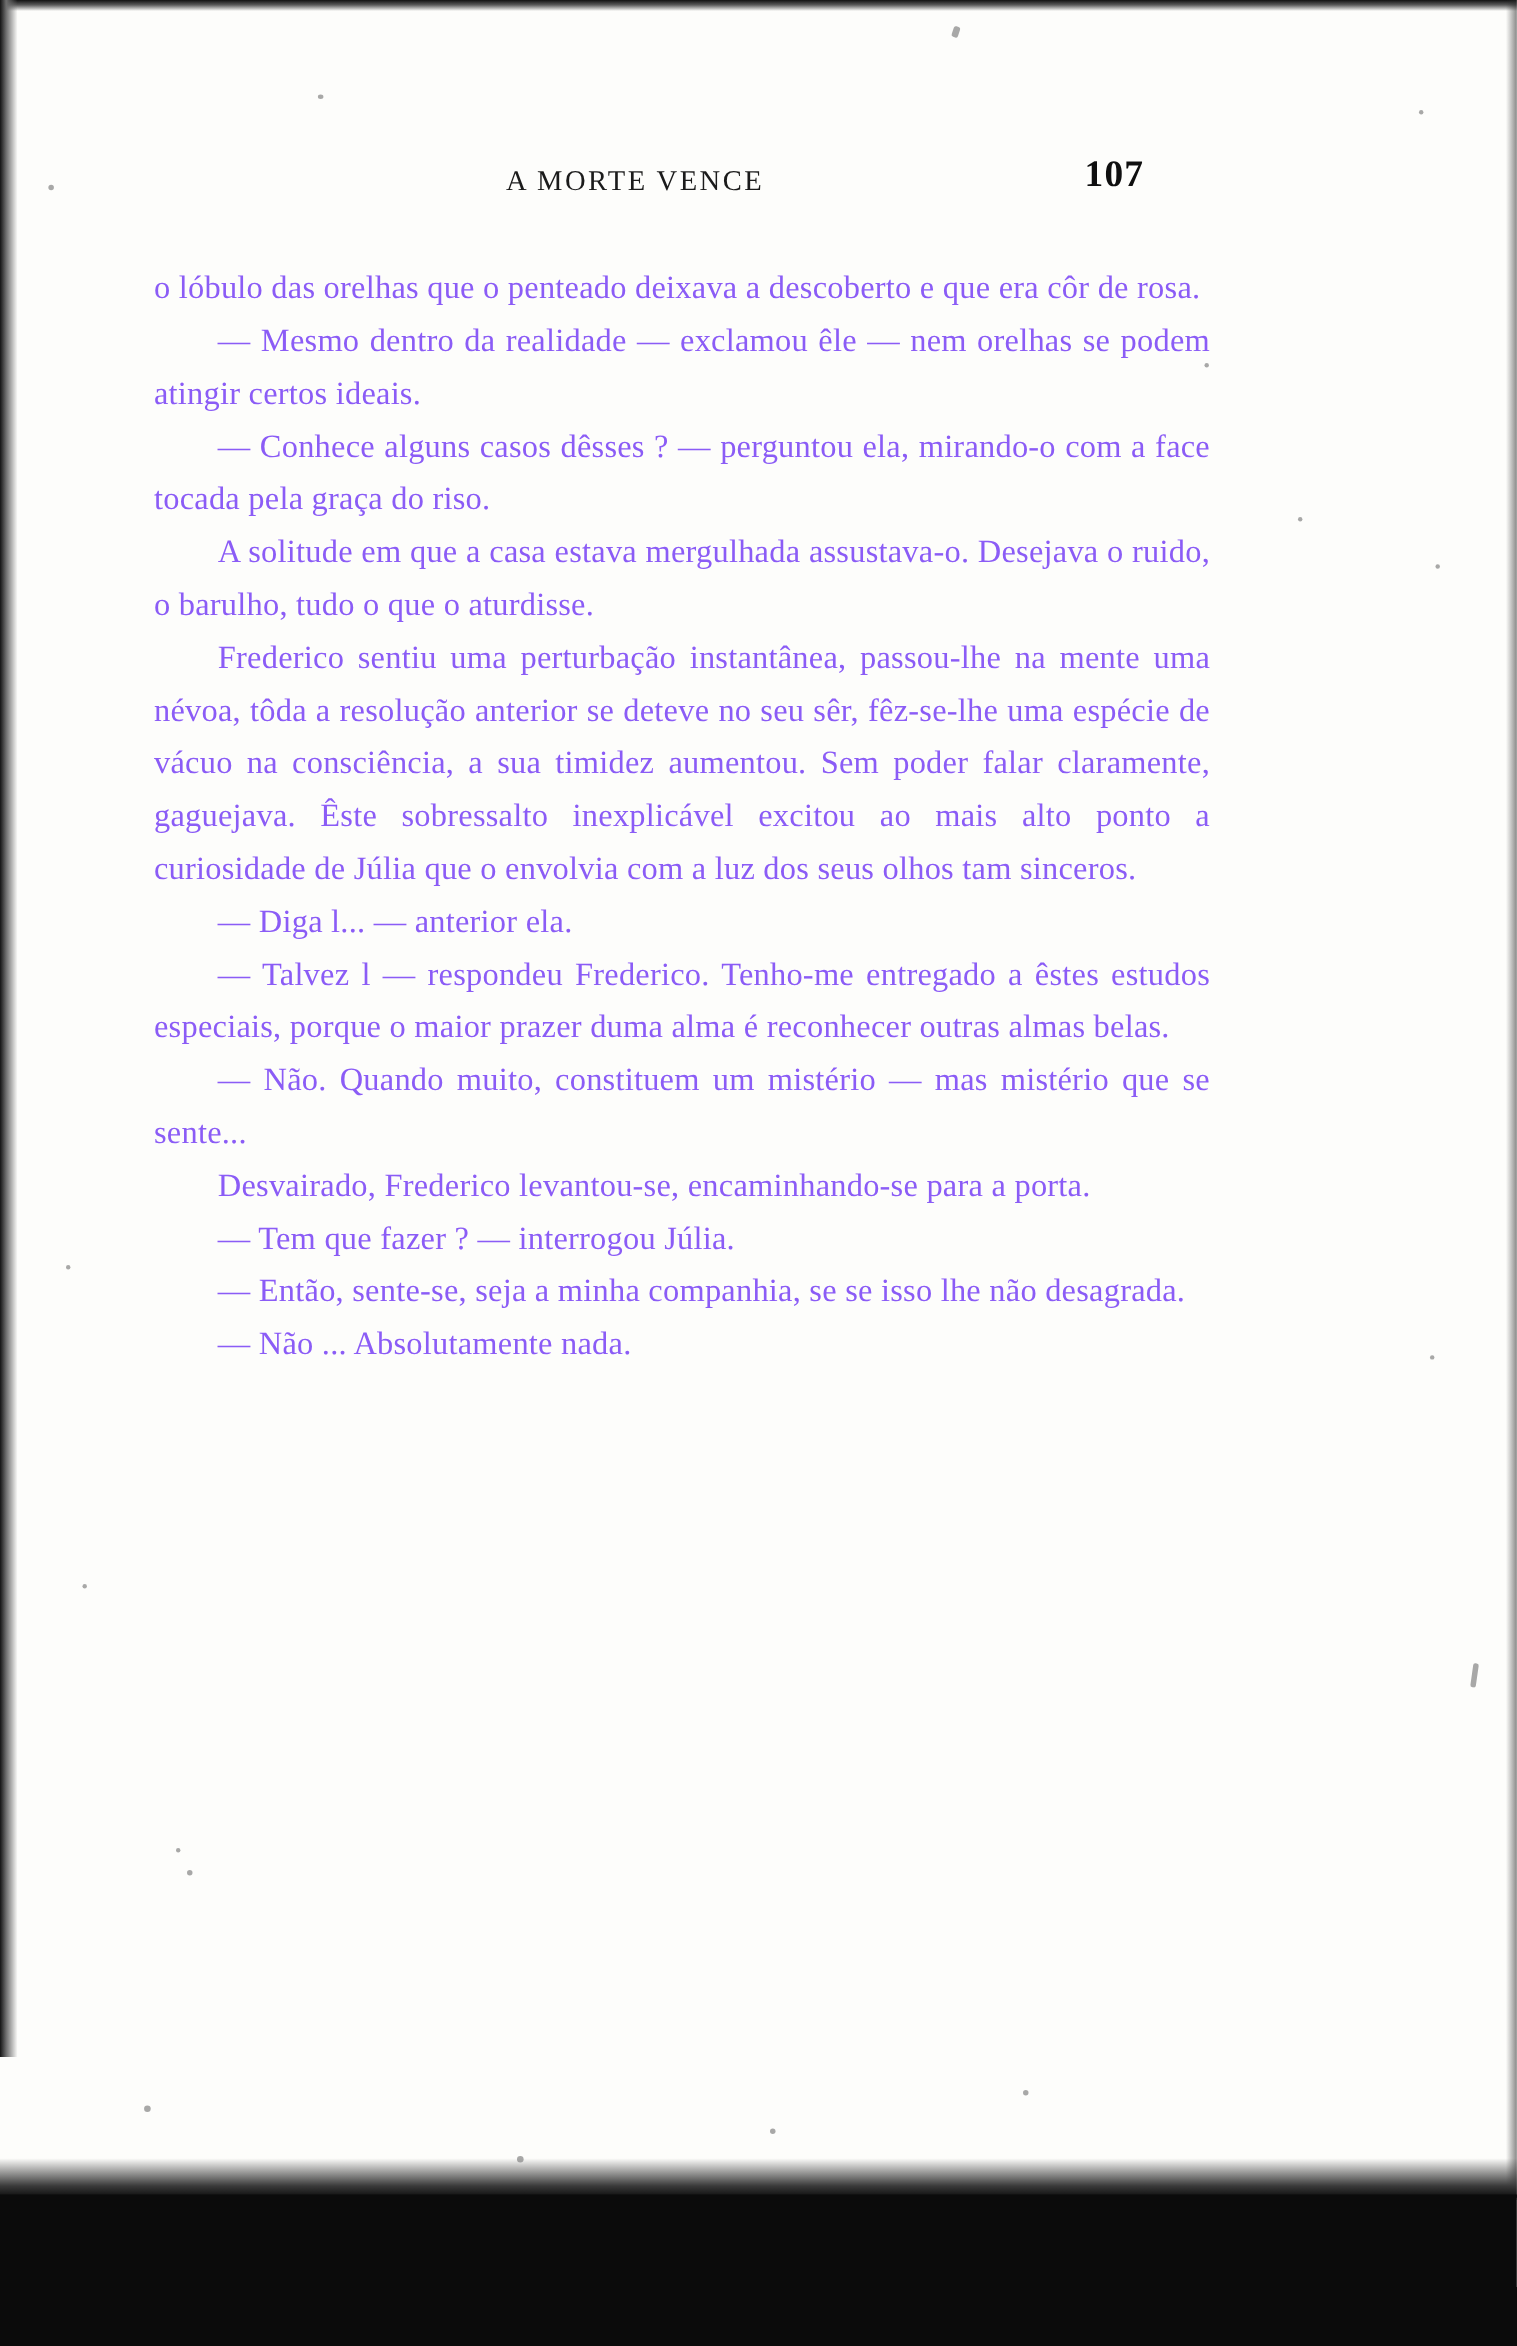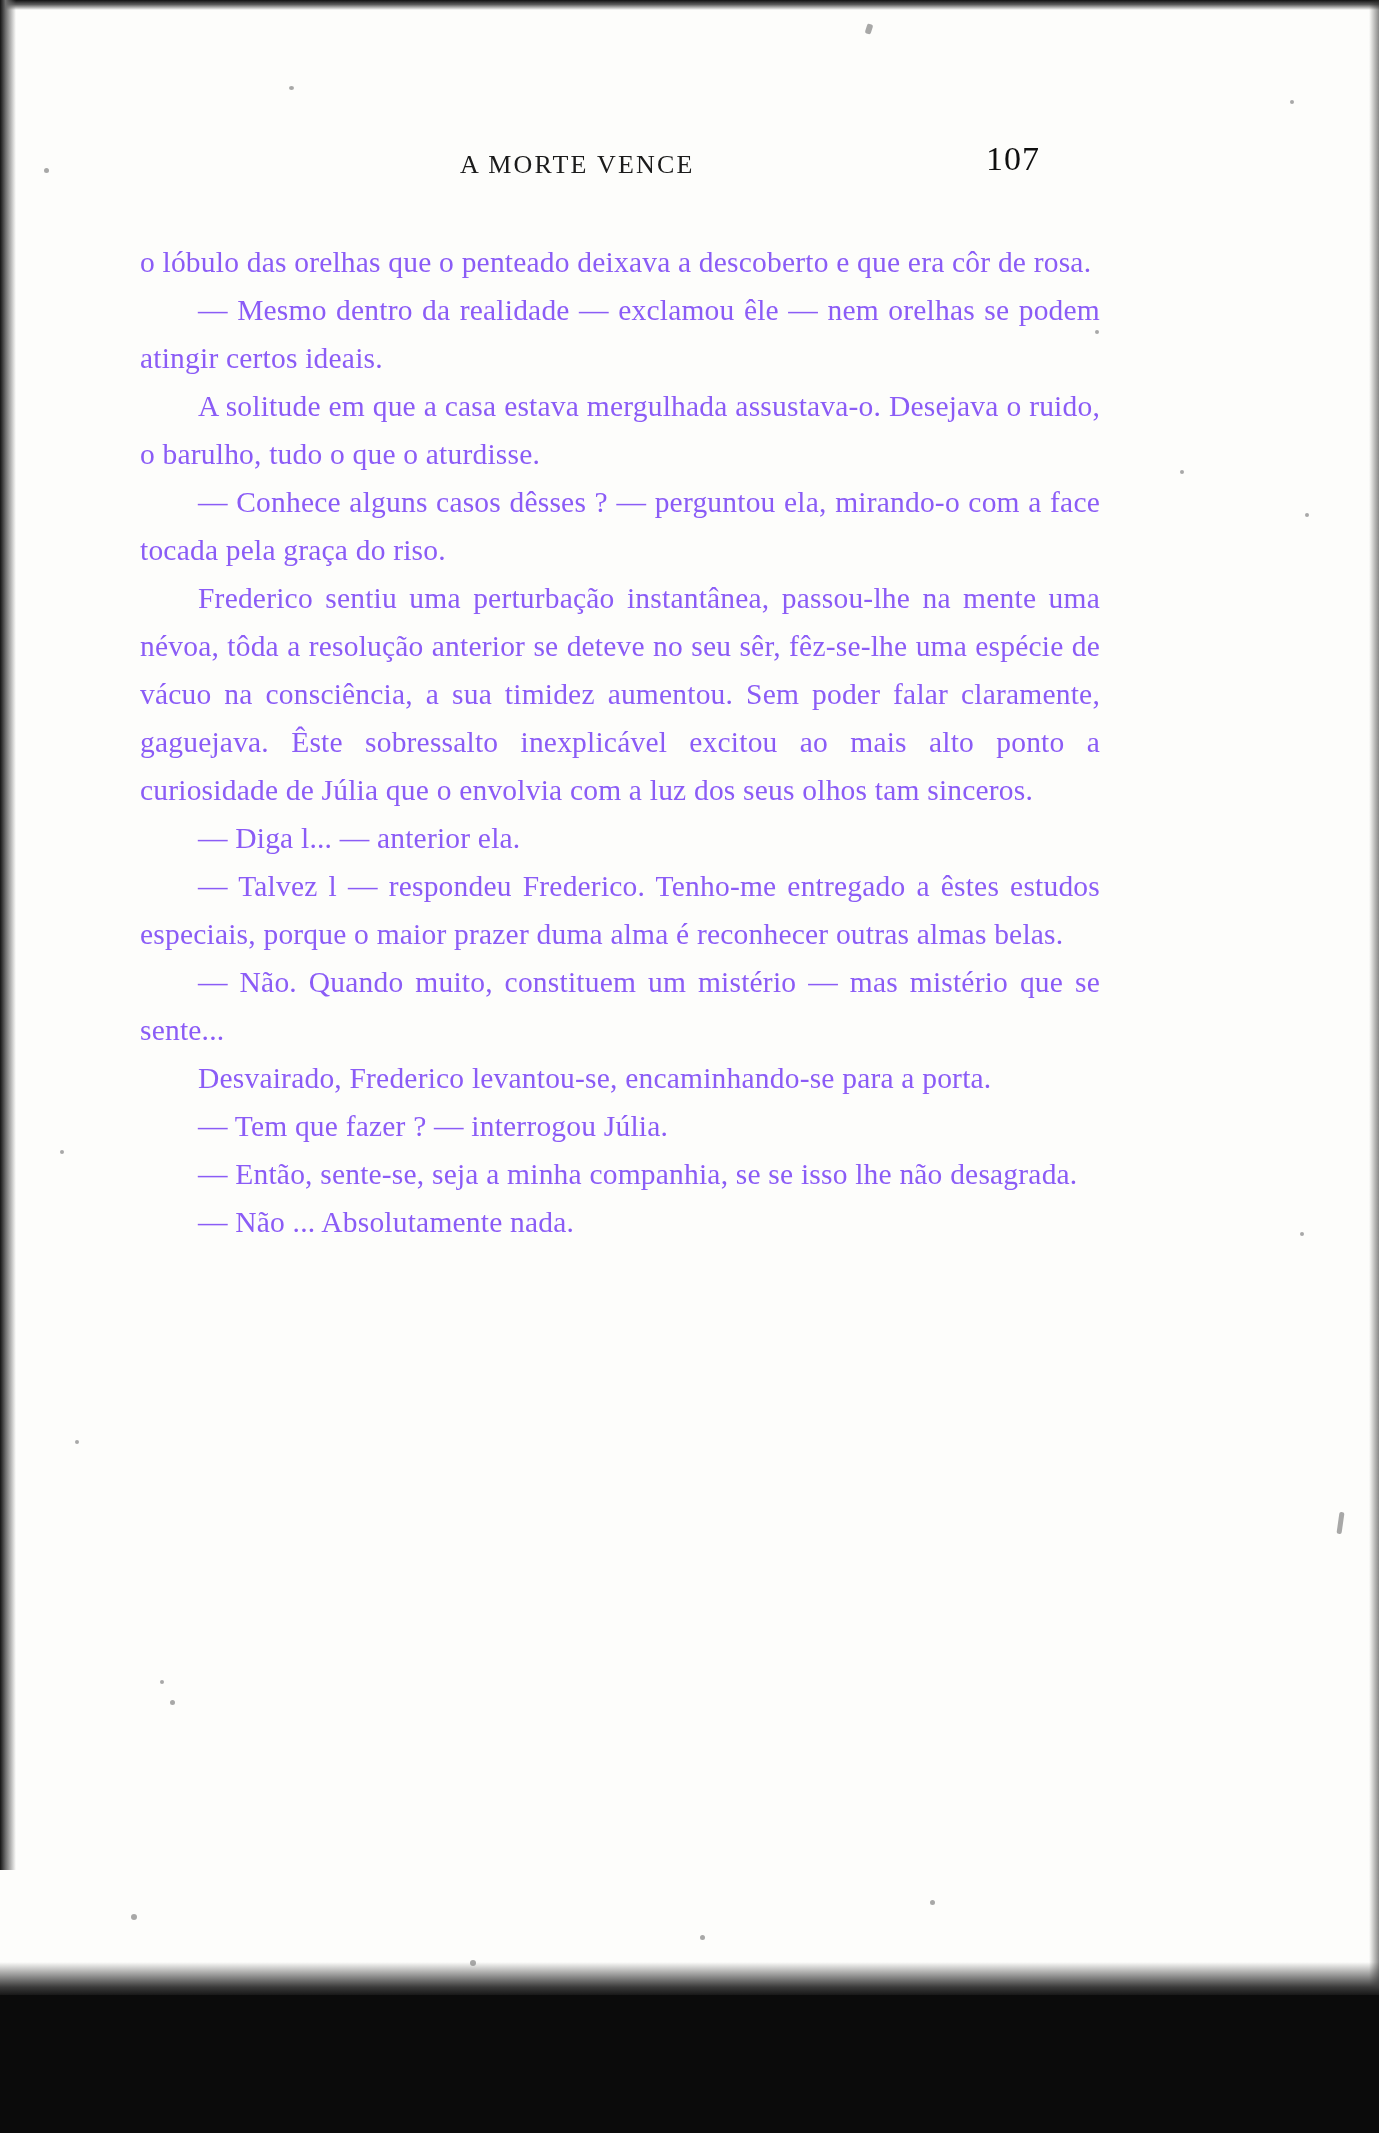--- a/index.html
+++ b/index.html
@@ -90,21 +90,21 @@
     letter-spacing: 2.2px;
     color: #1b1b1b;
     font-family: "Liberation Serif", serif;
     white-space: nowrap;
   }
   .head-folio {
     position: absolute;
     right: 60px;
     top: 0px;
     font-size: 34px;
-    font-weight: normal;
+    font-weight: bold;
     color: #0f0f0f;
     letter-spacing: 1px;
   }
 
   p.body-par {
     margin: 0 0 0 0;
     font-size: 29.5px;
     line-height: 48px;
     color: #8b5cf6;
     text-align: justify;
@@ -150,22 +150,22 @@
 
   <div id="content">
 
     <div class="running-head">
       <div class="head-title">A MORTE VENCE</div>
       <div class="head-folio">107</div>
     </div>
 
     <p class="body-par">o lóbulo das orelhas que o penteado deixava a descoberto e que era côr de rosa.</p>
     <p class="body-par hang">— Mesmo dentro da realidade — exclamou êle — nem orelhas se podem atingir certos ideais.</p>
+    <p class="body-par hang">— Conhece alguns casos dêsses ? — perguntou ela, mirando-o com a face tocada pela graça do riso.</p>
     <p class="body-par indent">A solitude em que a casa estava mergulhada assustava-o. Desejava o ruido, o barulho, tudo o que o aturdisse.</p>
-    <p class="body-par hang">— Conhece alguns casos dêsses ? — perguntou ela, mirando-o com a face tocada pela graça do riso.</p>
     <p class="body-par indent">Frederico sentiu uma perturbação instantânea, passou-lhe na mente uma névoa, tôda a resolução anterior se deteve no seu sêr, fêz-se-lhe uma espécie de vácuo na consciência, a sua timidez aumentou. Sem poder falar claramente, gaguejava. Êste sobressalto inexplicável excitou ao mais alto ponto a curiosidade de Júlia que o envolvia com a luz dos seus olhos tam sinceros.</p>
     <p class="body-par hang">— Diga l... — anterior ela.</p>
     <p class="body-par hang">— Talvez l — respondeu Frederico. Tenho-me entregado a êstes estudos especiais, porque o maior prazer duma alma é reconhecer outras almas belas.</p>
     <p class="body-par hang">— Não. Quando muito, constituem um mistério — mas mistério que se sente...</p>
     <p class="body-par indent">Desvairado, Frederico levantou-se, encaminhando-se para a porta.</p>
     <p class="body-par hang">— Tem que fazer ? — interrogou Júlia.</p>
     <p class="body-par hang">— Então, sente-se, seja a minha companhia, se se isso lhe não desagrada.</p>
     <p class="body-par hang">— Não ... Absolutamente nada.</p>
 
   </div>

